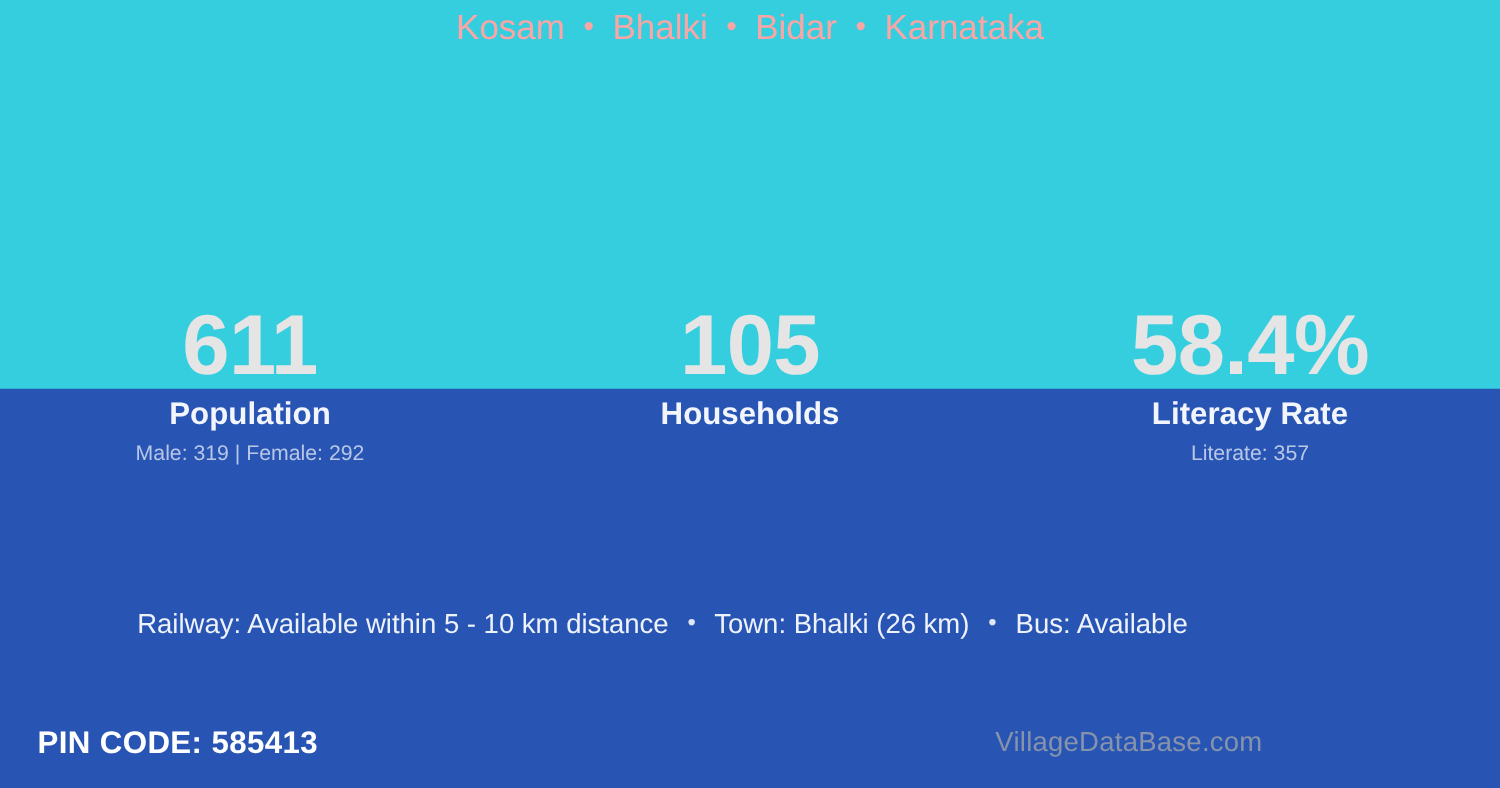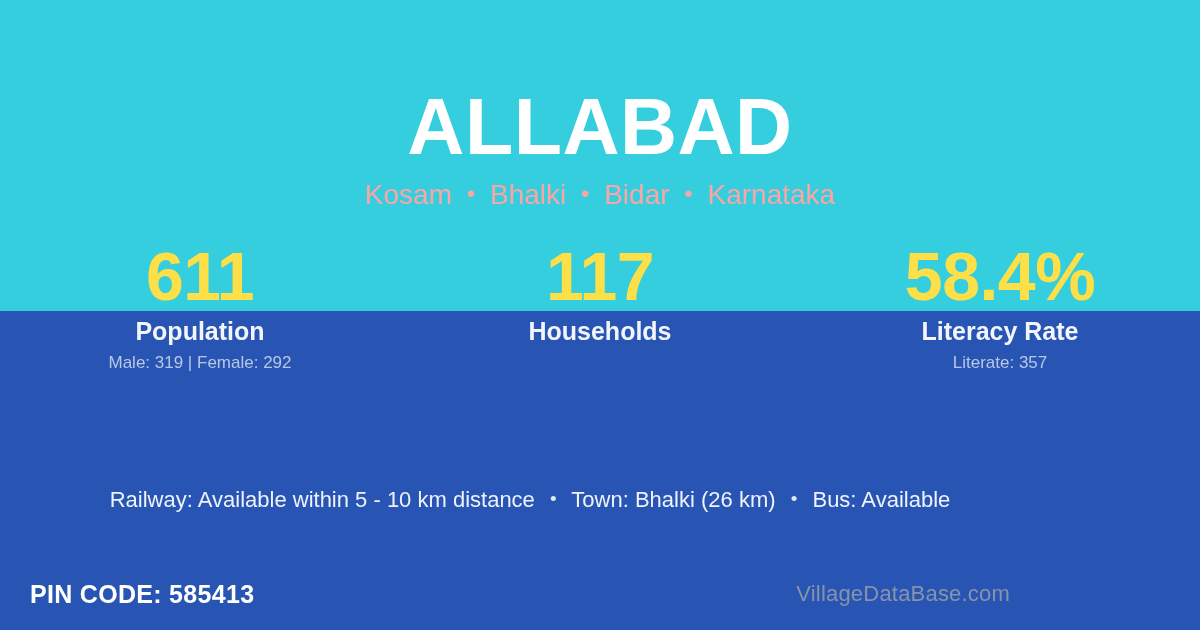--- a/index.html
+++ b/index.html
@@ -74,21 +74,21 @@
     display: flex;
   }
   .stat {
     flex: 1 1 0;
     text-align: center;
   }
   .stat-value {
     font-size: 68px;
     line-height: 72px;
     font-weight: 700;
-    color: #fde047;
+    color: #e5e5e5;
     letter-spacing: -0.5px;
   }
   .stat-label {
     margin-top: 4px;
     font-size: 25px;
     line-height: 30px;
     font-weight: 700;
     color: #f2f5fb;
   }
   .stat-detail {
@@ -147,42 +147,41 @@
   }
 </style>
 </head>
 <body>
 
 <div class="card">
 
   <div class="band-top"></div>
 
   <div class="header">
-    <h1 class="village-title">ALLABAD</h1>
     <p class="village-location">
       <span>Kosam</span>
       <span class="loc-sep">•</span>
       <span>Bhalki</span>
       <span class="loc-sep">•</span>
       <span>Bidar</span>
       <span class="loc-sep">•</span>
       <span>Karnataka</span>
     </p>
   </div>
 
   <div class="stats">
 
     <div class="stat">
       <div class="stat-value">611</div>
       <div class="stat-label">Population</div>
       <div class="stat-detail">Male: 319 | Female: 292</div>
     </div>
 
     <div class="stat">
-      <div class="stat-value">117</div>
+      <div class="stat-value">105</div>
       <div class="stat-label">Households</div>
     </div>
 
     <div class="stat">
       <div class="stat-value">58.4%</div>
       <div class="stat-label">Literacy Rate</div>
       <div class="stat-detail">Literate: 357</div>
     </div>
 
   </div>

